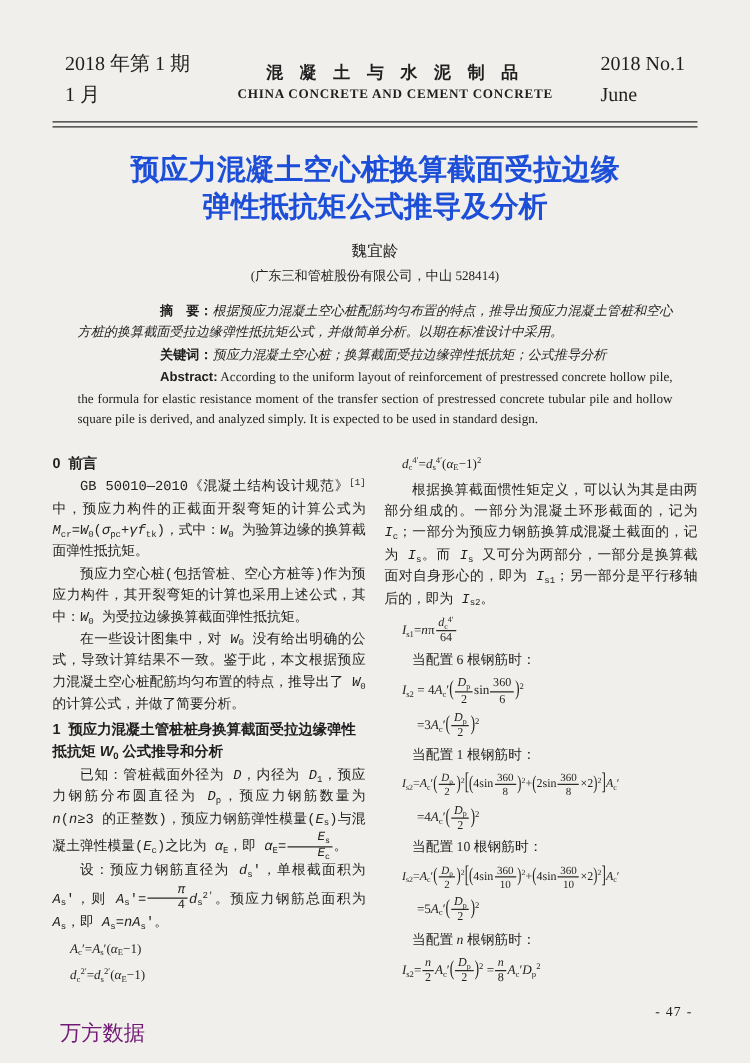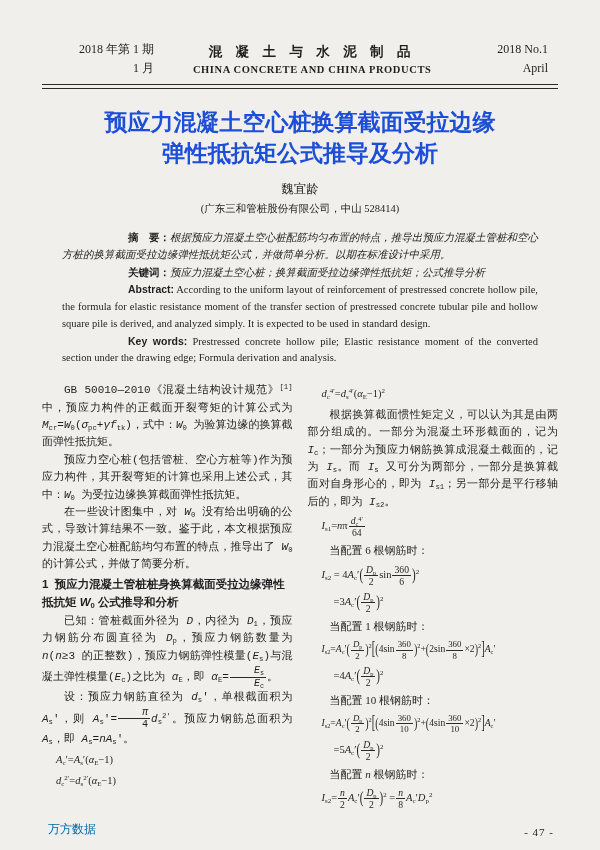--- a/index.html
+++ b/index.html
@@ -8,21 +8,21 @@
     background:#f1efec;
     font-family:"Liberation Serif","DejaVu Serif",serif;
     color:#1f1f1f;
     -webkit-font-smoothing:antialiased;
   }
   .page{position:relative;width:600px;height:850px;box-sizing:border-box;
         padding:40px 42px 0;overflow:hidden;}
 
   
   .jheader{display:flex;justify-content:space-between;align-items:center;padding:0 10px;}
-  .h-side{font-size:12px;text-align:right;line-height:1.55;white-space:nowrap;margin-left:27px;}
+  .h-side{font-size:16px;text-align:left;line-height:1.55;white-space:nowrap;}
   .h-center{text-align:center;}
   .jt-cn{font-size:13.5px;font-weight:700;letter-spacing:5px;}
   .jt-en{font-size:10.5px;letter-spacing:0.6px;margin-top:3px;font-weight:600;}
   .double-rule{margin-top:7px;height:3px;border-top:1.7px solid #2a2a2a;border-bottom:1.7px solid #2a2a2a;}
 
   
   .title{margin:18px 0 0;font-size:23px;line-height:1.32;text-align:center;font-weight:700;
          font-family:"Liberation Sans","DejaVu Sans",sans-serif;color:#1d4ed8;}
   .author{margin-top:13px;text-align:center;font-size:12.5px;}
   .affil{margin-top:4px;text-align:center;font-size:10.5px;}
@@ -49,62 +49,62 @@
   sub,sup{font-size:0.66em;line-height:0;}
   sub{vertical-align:-0.32em;}
   sup{vertical-align:0.55em;}
   .frac{display:inline-block;vertical-align:middle;text-align:center;font-size:0.92em;line-height:1.15;margin:0 1px;}
   .frac .num{display:block;padding:0 2px;border-bottom:1px solid #2a2a2a;}
   .frac .den{display:block;padding:0 2px;}
   .lp{display:inline-block;transform:scaleY(1.55);font-size:1.05em;}
   .lb{display:inline-block;transform:scaleY(1.8);font-size:1.1em;}
 
   .pageno{text-align:right;font-size:11px;margin-top:14px;padding-right:4px;letter-spacing:1px;}
-  .watermark{position:absolute;left:48px;bottom:12px;font-size:12px;color:#0369a1;
+  .watermark{position:absolute;left:48px;bottom:12px;font-size:17px;color:#701a75;
              font-family:Liberation Mono, monospace;}
 </style>
 </head>
 <body>
 
 <div class="page">
 
   <header class="jheader">
     <div class="h-side">
       <div>2018 年第 1 期</div>
       <div>1 月</div>
     </div>
     <div class="h-center">
       <div class="jt-cn">混 凝 土 与 水 泥 制 品</div>
-      <div class="jt-en">CHINA  CONCRETE  AND  CHINA  PRODUCTS</div>
+      <div class="jt-en">CHINA  CONCRETE  AND  CEMENT  CONCRETE</div>
     </div>
     <div class="h-side">
       <div>2018 No.1</div>
-      <div>April</div>
+      <div>June</div>
     </div>
   </header>
   <div class="double-rule"></div>
 
   <h1 class="title">
     <span>预应力混凝土空心桩换算截面受拉边缘</span><br>
     <span>弹性抵抗矩公式推导及分析</span>
   </h1>
 
   <div class="author">魏宜龄</div>
   <div class="affil">(广东三和管桩股份有限公司，中山 528414)</div>
 
   <div class="abstract">
     <p class="abs-cn"><span class="lbl">摘　要：</span><span>根据预应力混凝土空心桩配筋均匀布置的特点，推导出预应力混凝土管桩和空心方桩的换算截面受拉边缘弹性抵抗矩公式，并做简单分析。以期在标准设计中采用。</span></p>
     <p class="kw-cn"><span class="lbl">关键词：</span><span>预应力混凝土空心桩；换算截面受拉边缘弹性抵抗矩；公式推导分析</span></p>
     <p><span class="lbl">Abstract:</span> <span>According to the uniform layout of reinforcement of prestressed concrete hollow pile, the formula for elastic resistance moment of the transfer section of prestressed concrete tubular pile and hollow square pile is derived, and analyzed simply. It is expected to be used in standard design.</span></p>
-    <p><span class="lbl">Key words:</span> <span>Prestressed concrete hollow pile; Elastic resistance moment of the converted section under the drawing edge; Formula derivation and analysis.</span></p>
   </div>
 
   <div class="columns">
 
     <div class="col">
+      <h2 class="sec">0&nbsp;&nbsp;前言</h2>
       <p class="para">GB 50010—2010《混凝土结构设计规范》<sup>[1]</sup>中，预应力构件的正截面开裂弯矩的计算公式为 <i>M</i><sub>cr</sub>=<i>W</i><sub>0</sub>(<i>σ</i><sub>pc</sub>+<i>γf</i><sub>tk</sub>)，式中：<i>W</i><sub>0</sub> 为验算边缘的换算截面弹性抵抗矩。</p>
       <p class="para">预应力空心桩(包括管桩、空心方桩等)作为预应力构件，其开裂弯矩的计算也采用上述公式，其中：<i>W</i><sub>0</sub> 为受拉边缘换算截面弹性抵抗矩。</p>
       <p class="para">在一些设计图集中，对 <i>W</i><sub>0</sub> 没有给出明确的公式，导致计算结果不一致。鉴于此，本文根据预应力混凝土空心桩配筋均匀布置的特点，推导出了 <i>W</i><sub>0</sub> 的计算公式，并做了简要分析。</p>
       <h2 class="sec">1&nbsp;&nbsp;预应力混凝土管桩桩身换算截面受拉边缘弹性抵抗矩 <i>W</i><sub>0</sub> 公式推导和分析</h2>
       <p class="para">已知：管桩截面外径为 <i>D</i>，内径为 <i>D</i><sub>1</sub>，预应力钢筋分布圆直径为 <i>D</i><sub>p</sub>，预应力钢筋数量为 <i>n</i>(<i>n</i>≥3 的正整数)，预应力钢筋弹性模量(<i>E</i><sub>s</sub>)与混凝土弹性模量(<i>E</i><sub>c</sub>)之比为 <i>α</i><sub>E</sub>，即 <i>α</i><sub>E</sub>=<span class="frac"><span class="num"><i>E</i><sub>s</sub></span><span class="den"><i>E</i><sub>c</sub></span></span>。</p>
       <p class="para">设：预应力钢筋直径为 <i>d</i><sub>s</sub>′，单根截面积为 <i>A</i><sub>s</sub>′，则 <i>A</i><sub>s</sub>′=<span class="frac"><span class="num"><i>π</i></span><span class="den">4</span></span><i>d</i><sub>s</sub><sup>2′</sup>。预应力钢筋总面积为 <i>A</i><sub>s</sub>，即 <i>A</i><sub>s</sub>=<i>nA</i><sub>s</sub>′。</p>
       <div class="formula"><i>A</i><sub>c</sub>′=<i>A</i><sub>s</sub>′(<i>α</i><sub>E</sub>−1)</div>
       <div class="formula"><i>d</i><sub>c</sub><sup>2′</sup>=<i>d</i><sub>s</sub><sup>2′</sup>(<i>α</i><sub>E</sub>−1)</div>
     </div>
 

